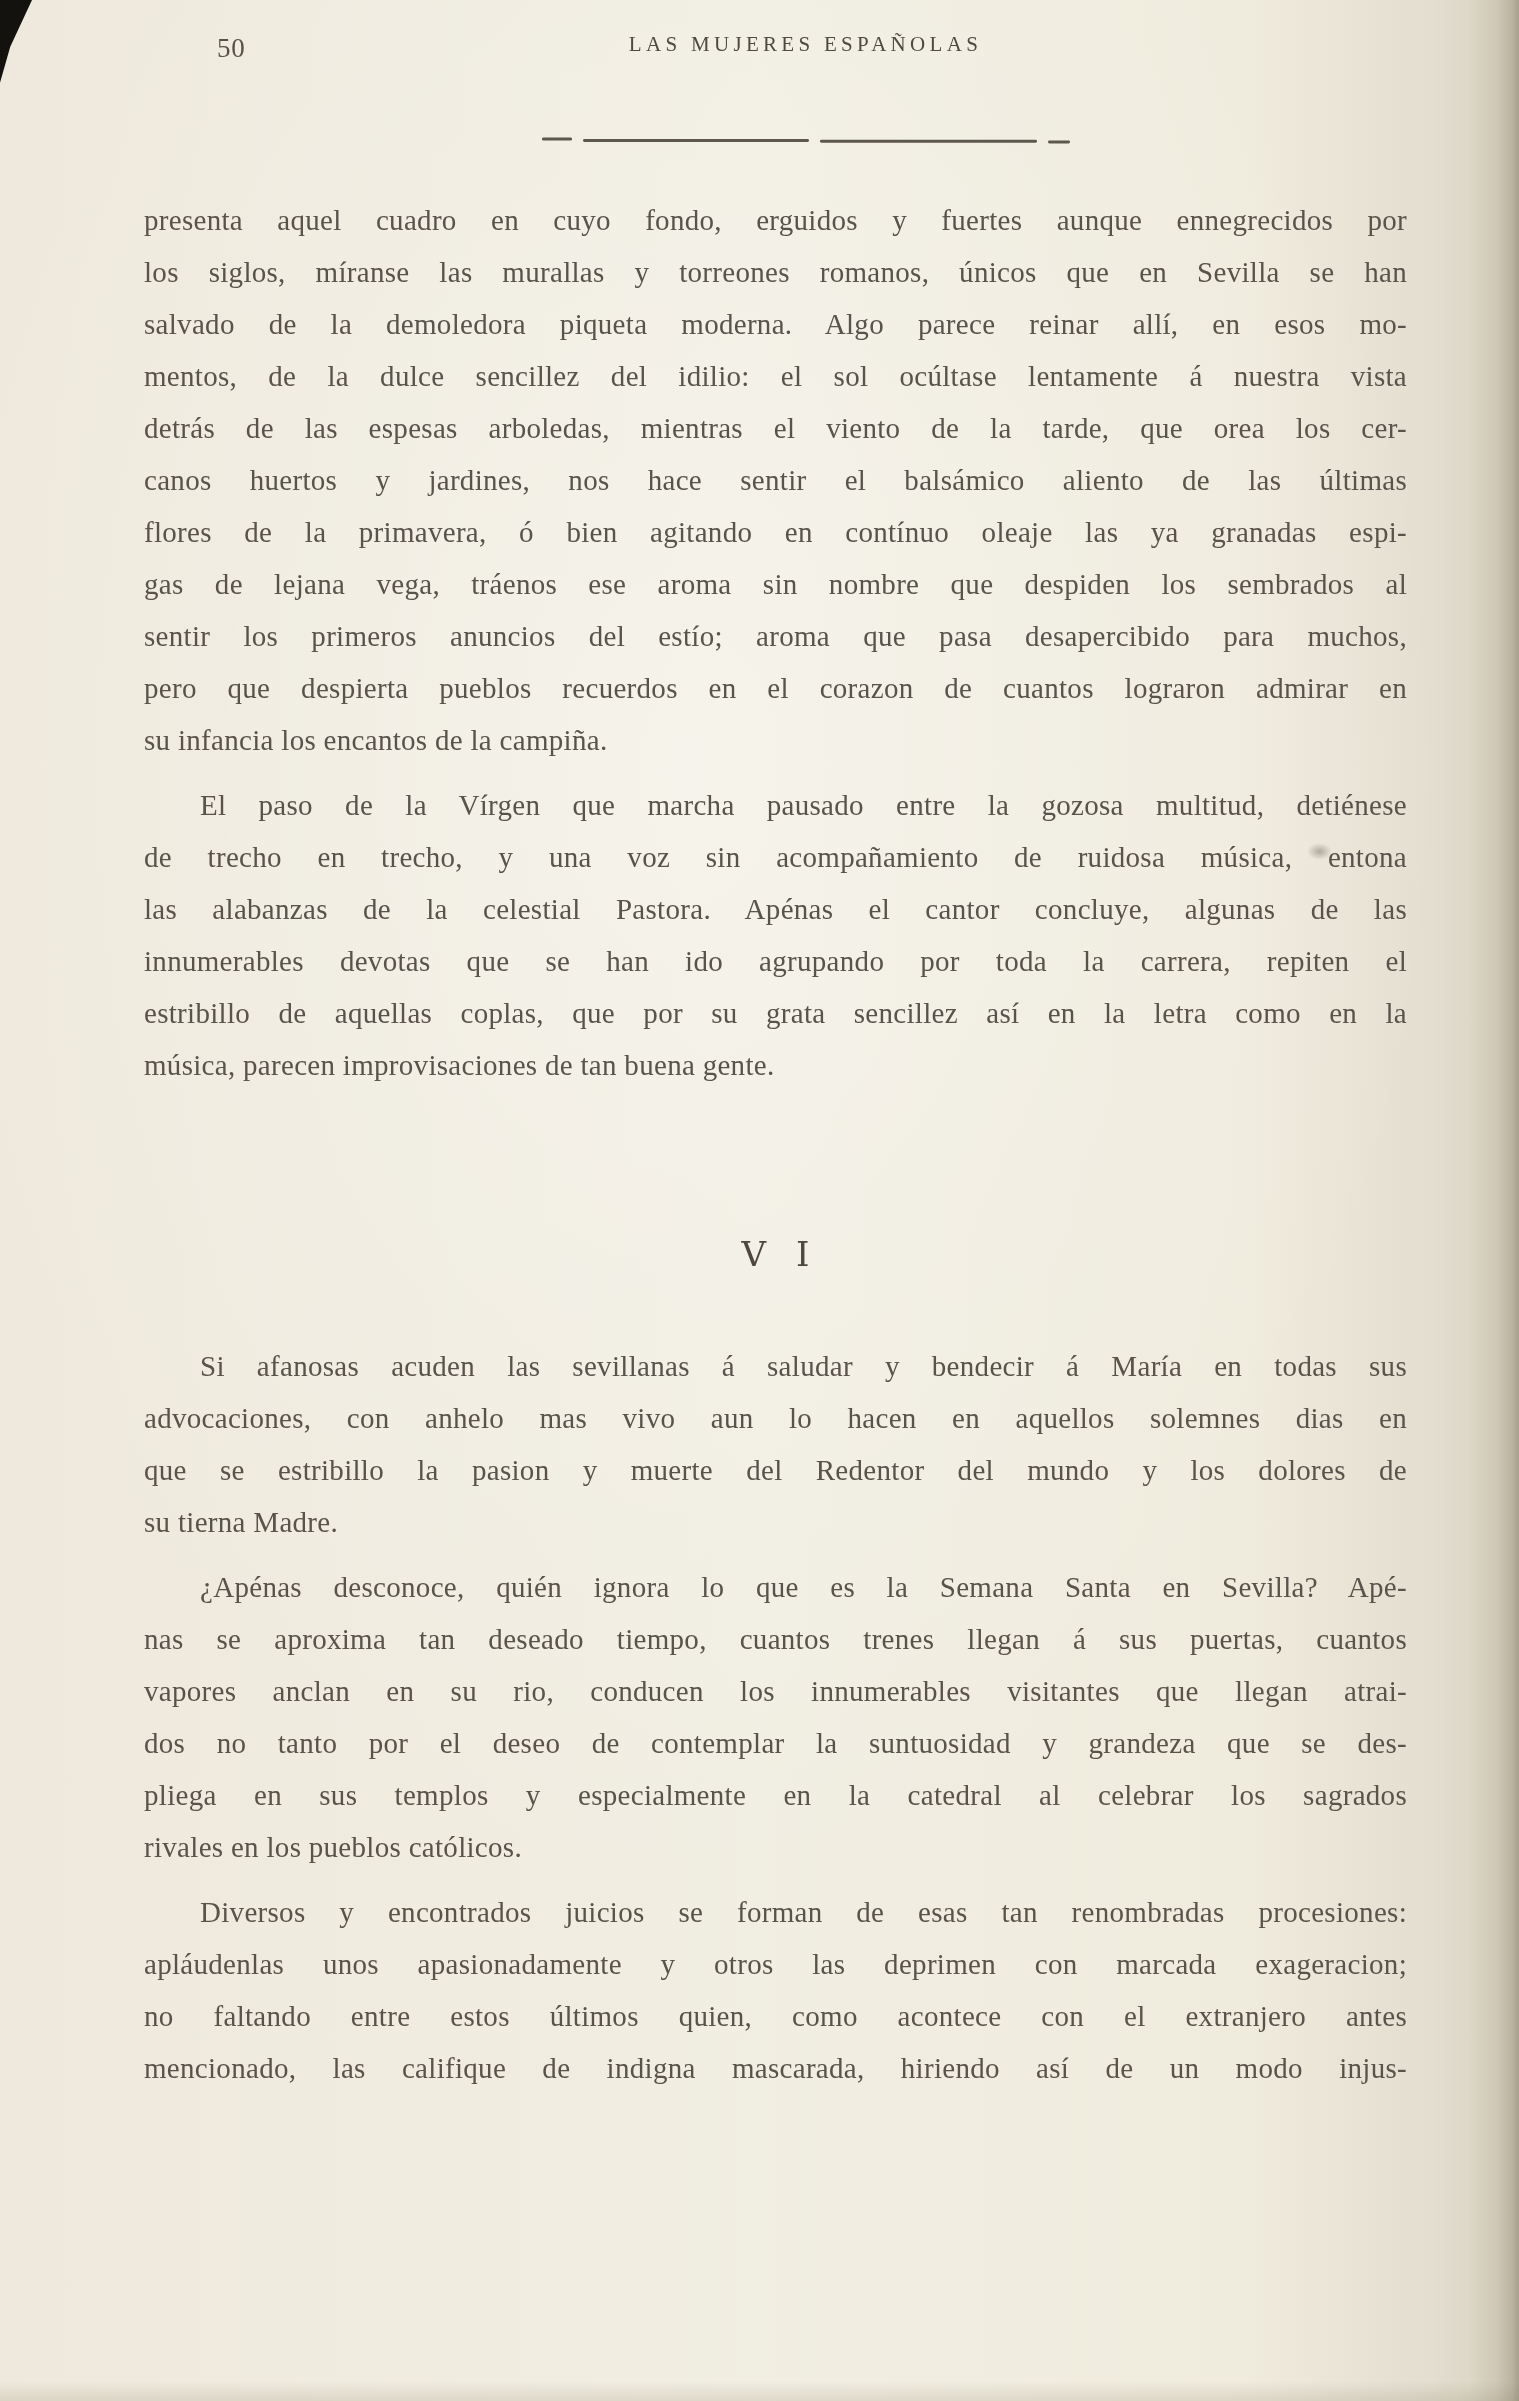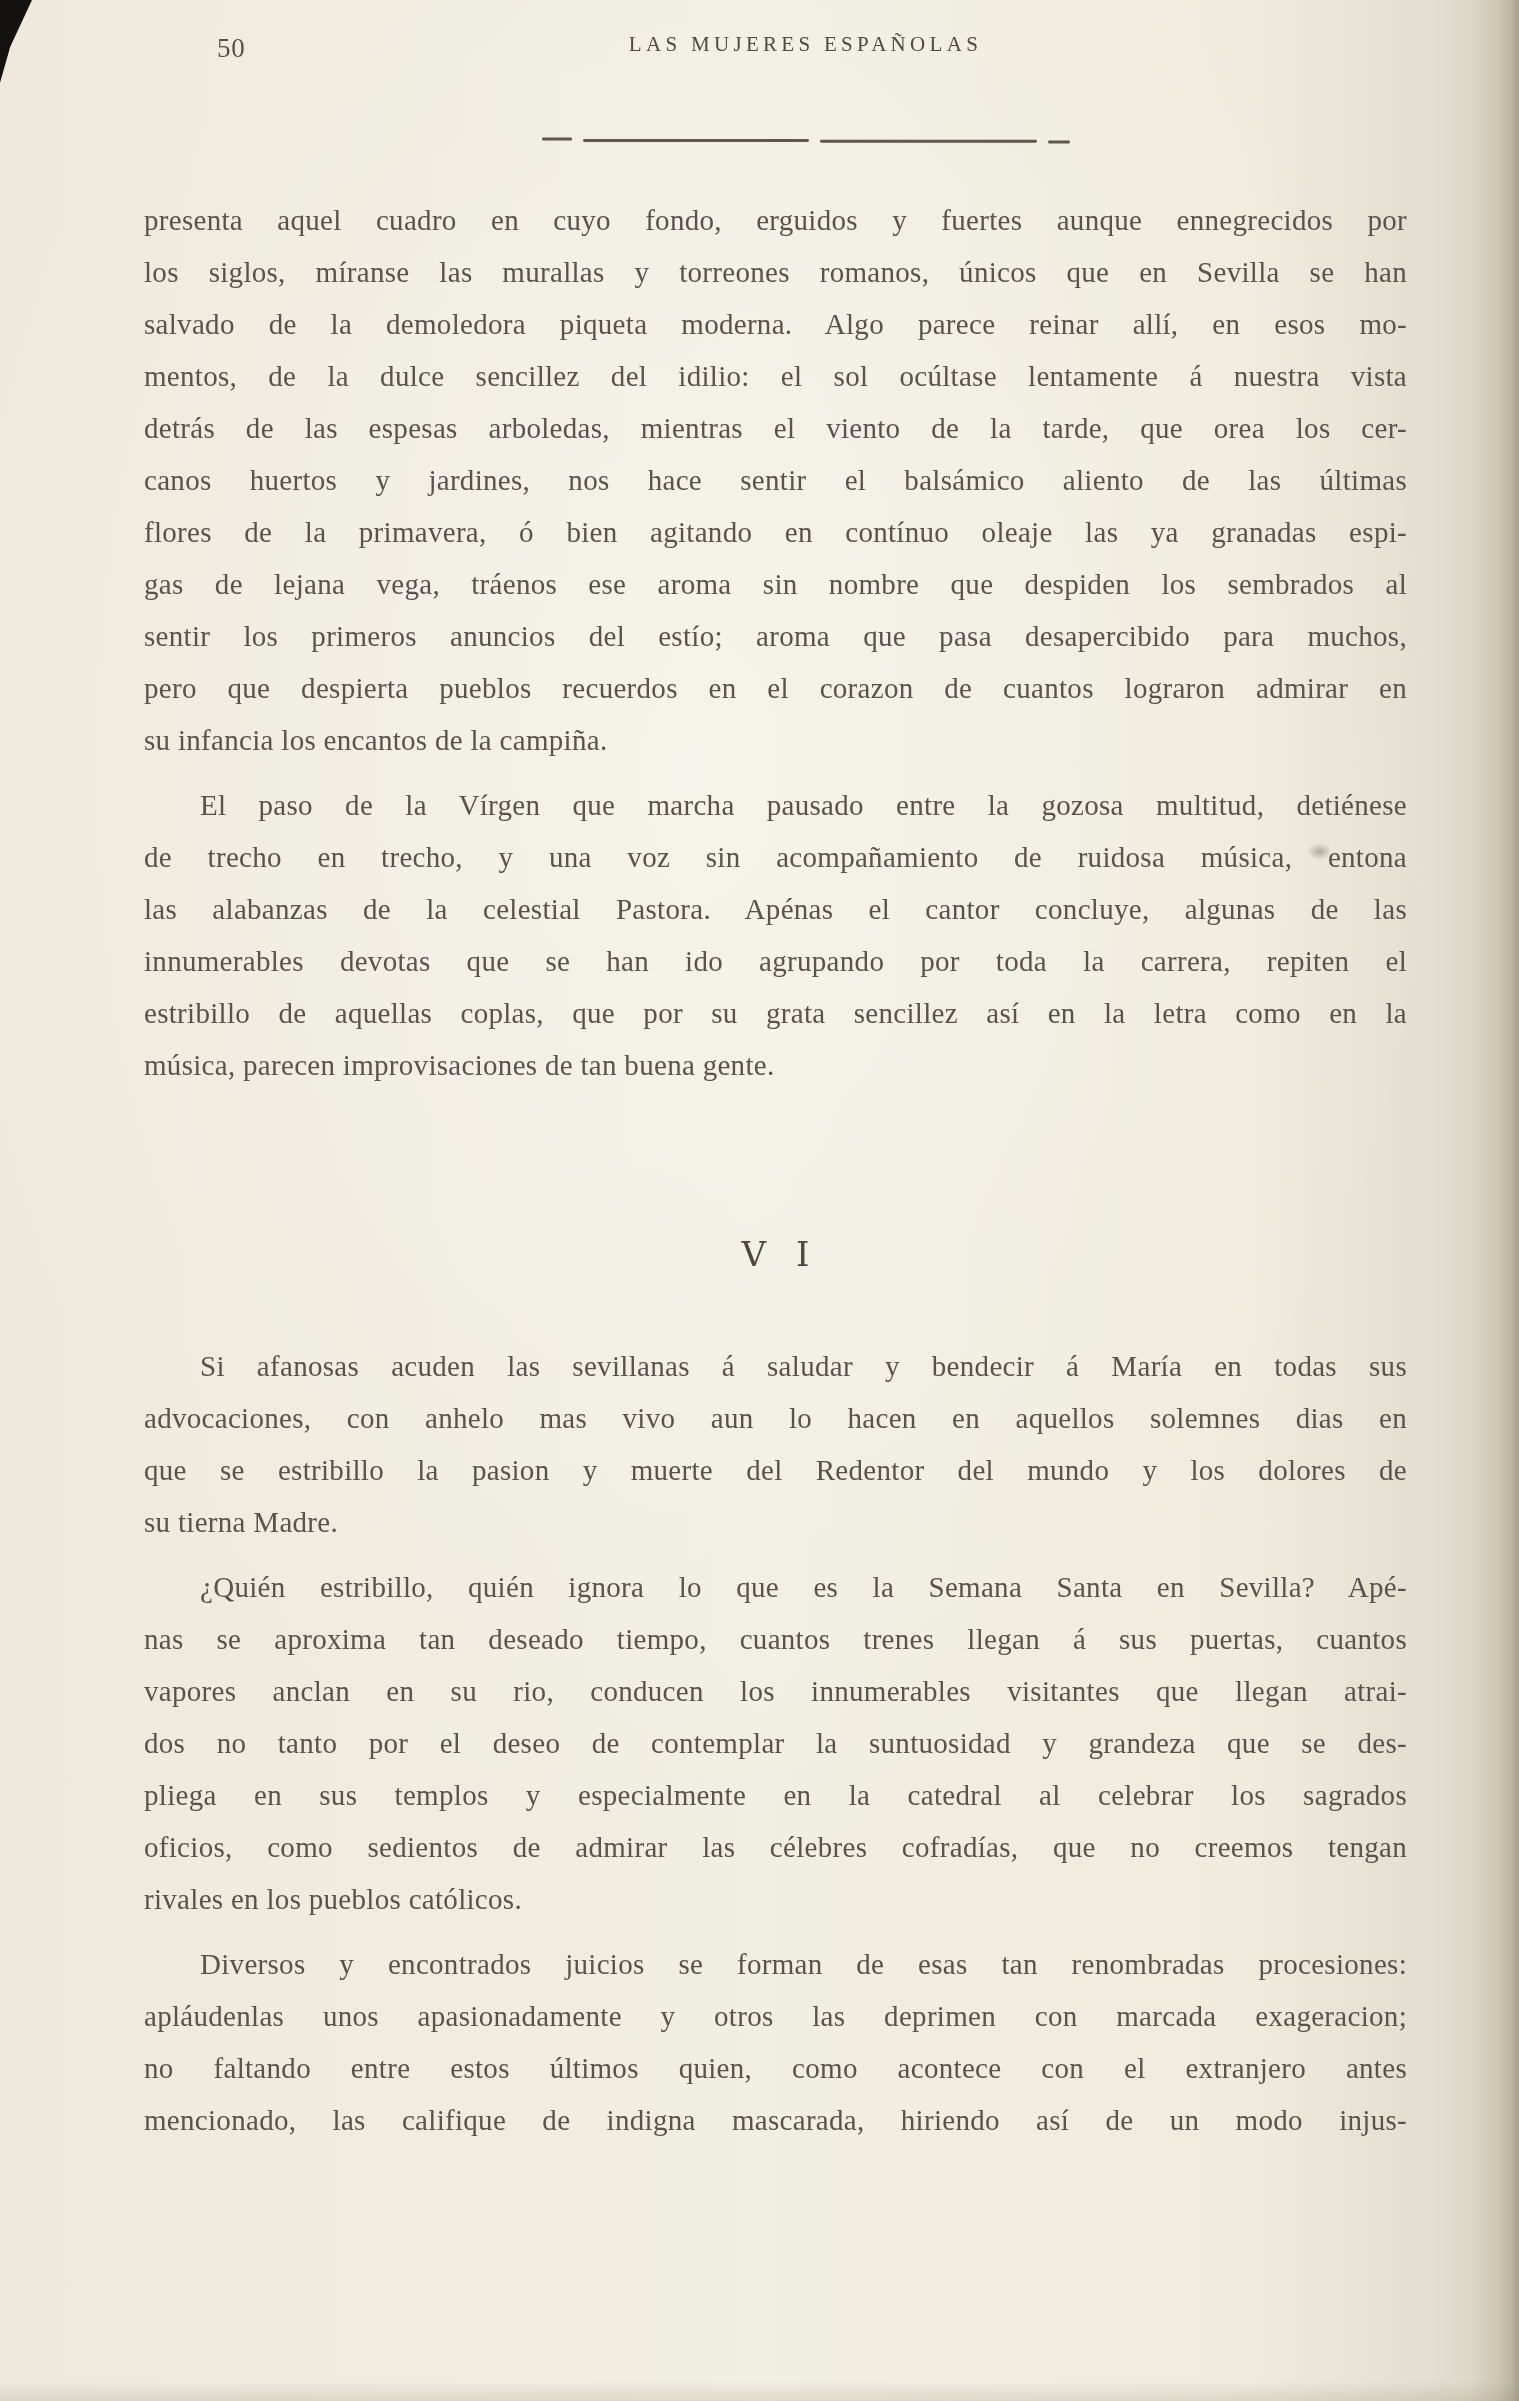--- a/index.html
+++ b/index.html
@@ -120,26 +120,25 @@
         <div class="line">música, parecen improvisaciones de tan buena gente.</div>
       </div>
       <div class="section-heading">VI</div>
       <div class="paragraph">
         <div class="line fill indent">Si afanosas acuden las sevillanas á saludar y bendecir á María en todas sus</div>
         <div class="line fill">advocaciones, con anhelo mas vivo aun lo hacen en aquellos solemnes dias en</div>
         <div class="line fill">que se estribillo la pasion y muerte del Redentor del mundo y los dolores de</div>
         <div class="line">su tierna Madre.</div>
       </div>
       <div class="paragraph">
-        <div class="line fill indent">¿Quién estribillo, quién ignora lo que es la Semana Santa en Sevilla? Apé-</div>
+        <div class="line fill indent">¿Apénas desconoce, quién ignora lo que es la Semana Santa en Sevilla? Apé-</div>
         <div class="line fill">nas se aproxima tan deseado tiempo, cuantos trenes llegan á sus puertas, cuantos</div>
         <div class="line fill">vapores anclan en su rio, conducen los innumerables visitantes que llegan atrai-</div>
         <div class="line fill">dos no tanto por el deseo de contemplar la suntuosidad y grandeza que se des-</div>
         <div class="line fill">pliega en sus templos y especialmente en la catedral al celebrar los sagrados</div>
-        <div class="line fill">oficios, como sedientos de admirar las célebres cofradías, que no creemos tengan</div>
         <div class="line">rivales en los pueblos católicos.</div>
       </div>
       <div class="paragraph">
         <div class="line fill indent">Diversos y encontrados juicios se forman de esas tan renombradas procesiones:</div>
         <div class="line fill">apláudenlas unos apasionadamente y otros las deprimen con marcada exageracion;</div>
         <div class="line fill">no faltando entre estos últimos quien, como acontece con el extranjero antes</div>
         <div class="line fill">mencionado, las califique de indigna mascarada, hiriendo así de un modo injus-</div>
       </div>
     </div>
 </div>

